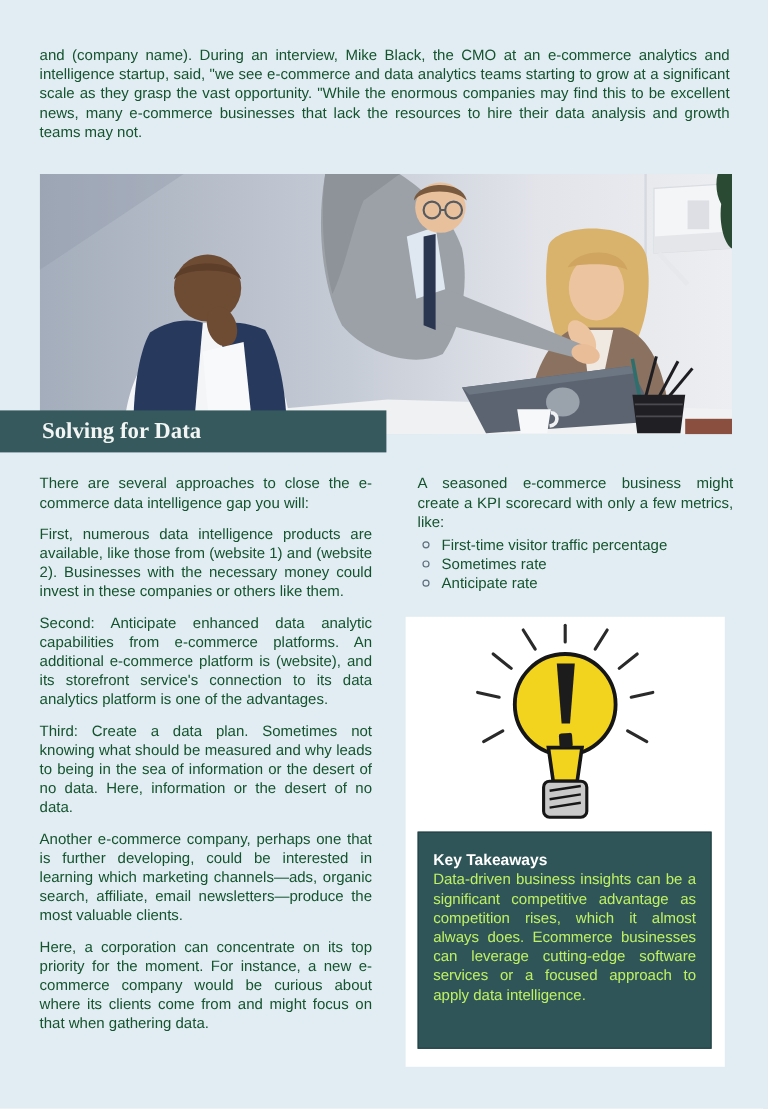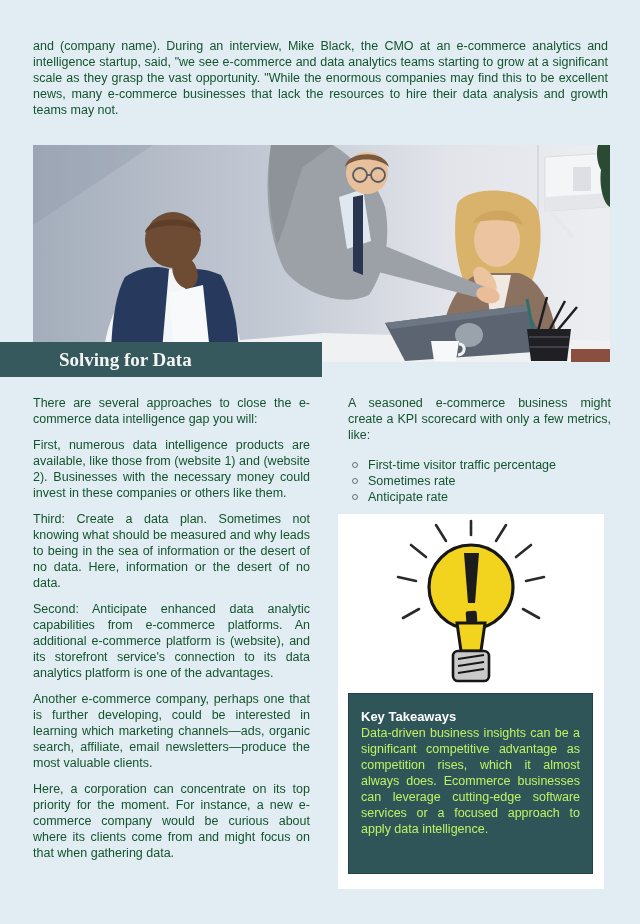--- a/index.html
+++ b/index.html
@@ -50,39 +50,38 @@
     z-index: 5;
   }
   .section-banner h2 {
     font-family: "Liberation Serif", serif;
     font-weight: bold;
     font-size: 19px;
     line-height: 35px;
     color: #f2f5f3;
     padding-left: 35px;
     white-space: nowrap;
-    margin-left: 24px;
   }
 
   
   .left-column {
     position: absolute;
     left: 33px;
     top: 395px;
     width: 277px;
   }
   .left-column p { margin-bottom: 10px; }
 
   .right-column {
     position: absolute;
     left: 348px;
     top: 395px;
     width: 263px;
   }
-  .right-column p { margin-bottom: 14px; }
+  .right-column p { margin-bottom: 3px; }
 
   ul.kpi-list { list-style: none; }
   ul.kpi-list li {
     display: flex;
     align-items: flex-start;
     line-height: 16px;
   }
   .bullet-dot {
     flex: 0 0 auto;
     width: 6px;
@@ -223,22 +222,22 @@
     </svg>
   </div>
 
   <div class="section-banner">
     <h2>Solving for Data</h2>
   </div>
 
   <div class="left-column body-text">
     <p>There are several approaches to close the e-commerce data intelligence gap you will:</p>
     <p>First, numerous data intelligence products are available, like those from (website 1) and (website 2). Businesses with the necessary money could invest in these companies or others like them.</p>
+    <p>Second: Anticipate enhanced data analytic capabilities from e-commerce platforms. An additional e-commerce platform is (website), and its storefront service's connection to its data analytics platform is one of the advantages.</p>
     <p>Third: Create a data plan. Sometimes not knowing what should be measured and why leads to being in the sea of information or the desert of no data. Here, information or the desert of no data.</p>
-    <p>Second: Anticipate enhanced data analytic capabilities from e-commerce platforms. An additional e-commerce platform is (website), and its storefront service's connection to its data analytics platform is one of the advantages.</p>
     <p>Another e-commerce company, perhaps one that is further developing, could be interested in learning which marketing channels—ads, organic search, affiliate, email newsletters—produce the most valuable clients.</p>
     <p>Here, a corporation can concentrate on its top priority for the moment. For instance, a new e-commerce company would be curious about where its clients come from and might focus on that when gathering data.</p>
   </div>
 
   <div class="right-column body-text">
     <p>A seasoned e-commerce business might create a KPI scorecard with only a few metrics, like:</p>
     <ul class="kpi-list">
       <li>
         <span class="bullet-dot"></span>
         <span>First-time visitor traffic percentage</span>

